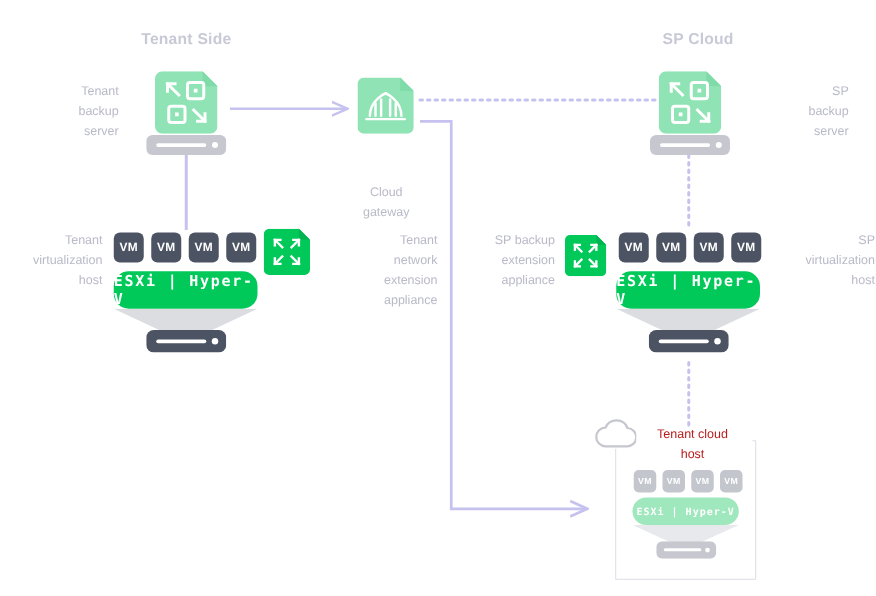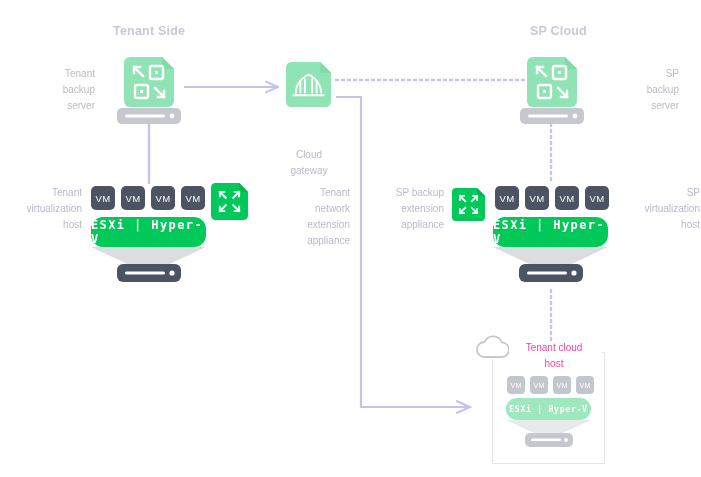--- a/index.html
+++ b/index.html
@@ -20,35 +20,35 @@
   }
 
   
   .lbl{
     position:absolute;font-size:10px;line-height:16px;color:#b9bac8;
     white-space:pre-line;
   }
   .lbl.r{text-align:right;}
   .lbl.l{text-align:right;}
   .lbl.c{text-align:center;}
-  .lbl.dim{color:#ec4899;}
+  .lbl.dim{color:#b91c1c;}
 
   
   .tile{position:absolute;}
   .tile svg{display:block;}
 
   
   .chassis{position:absolute;}
   .chassis svg{display:block;}
 
   
   .vmrow{position:absolute;display:flex;}
   .vm{
     width:24px;height:24px;border-radius:5px;background:#4c5362;
-    color:#ffffff;font-size:9.5px;font-weight:normal;letter-spacing:.3px;
+    color:#ffffff;font-size:9.5px;font-weight:bold;letter-spacing:.3px;
     display:flex;align-items:center;justify-content:center;
     margin-right:6px;
   }
   .vm:last-child{margin-right:0;}
   .vm.ghost{background:#c4c6ce;color:#ffffff;width:18px;height:18px;
             border-radius:4px;font-size:7px;margin-right:5px;}
 
   
   .hyper{
     position:absolute;border-radius:12px;background:#00c95a;

